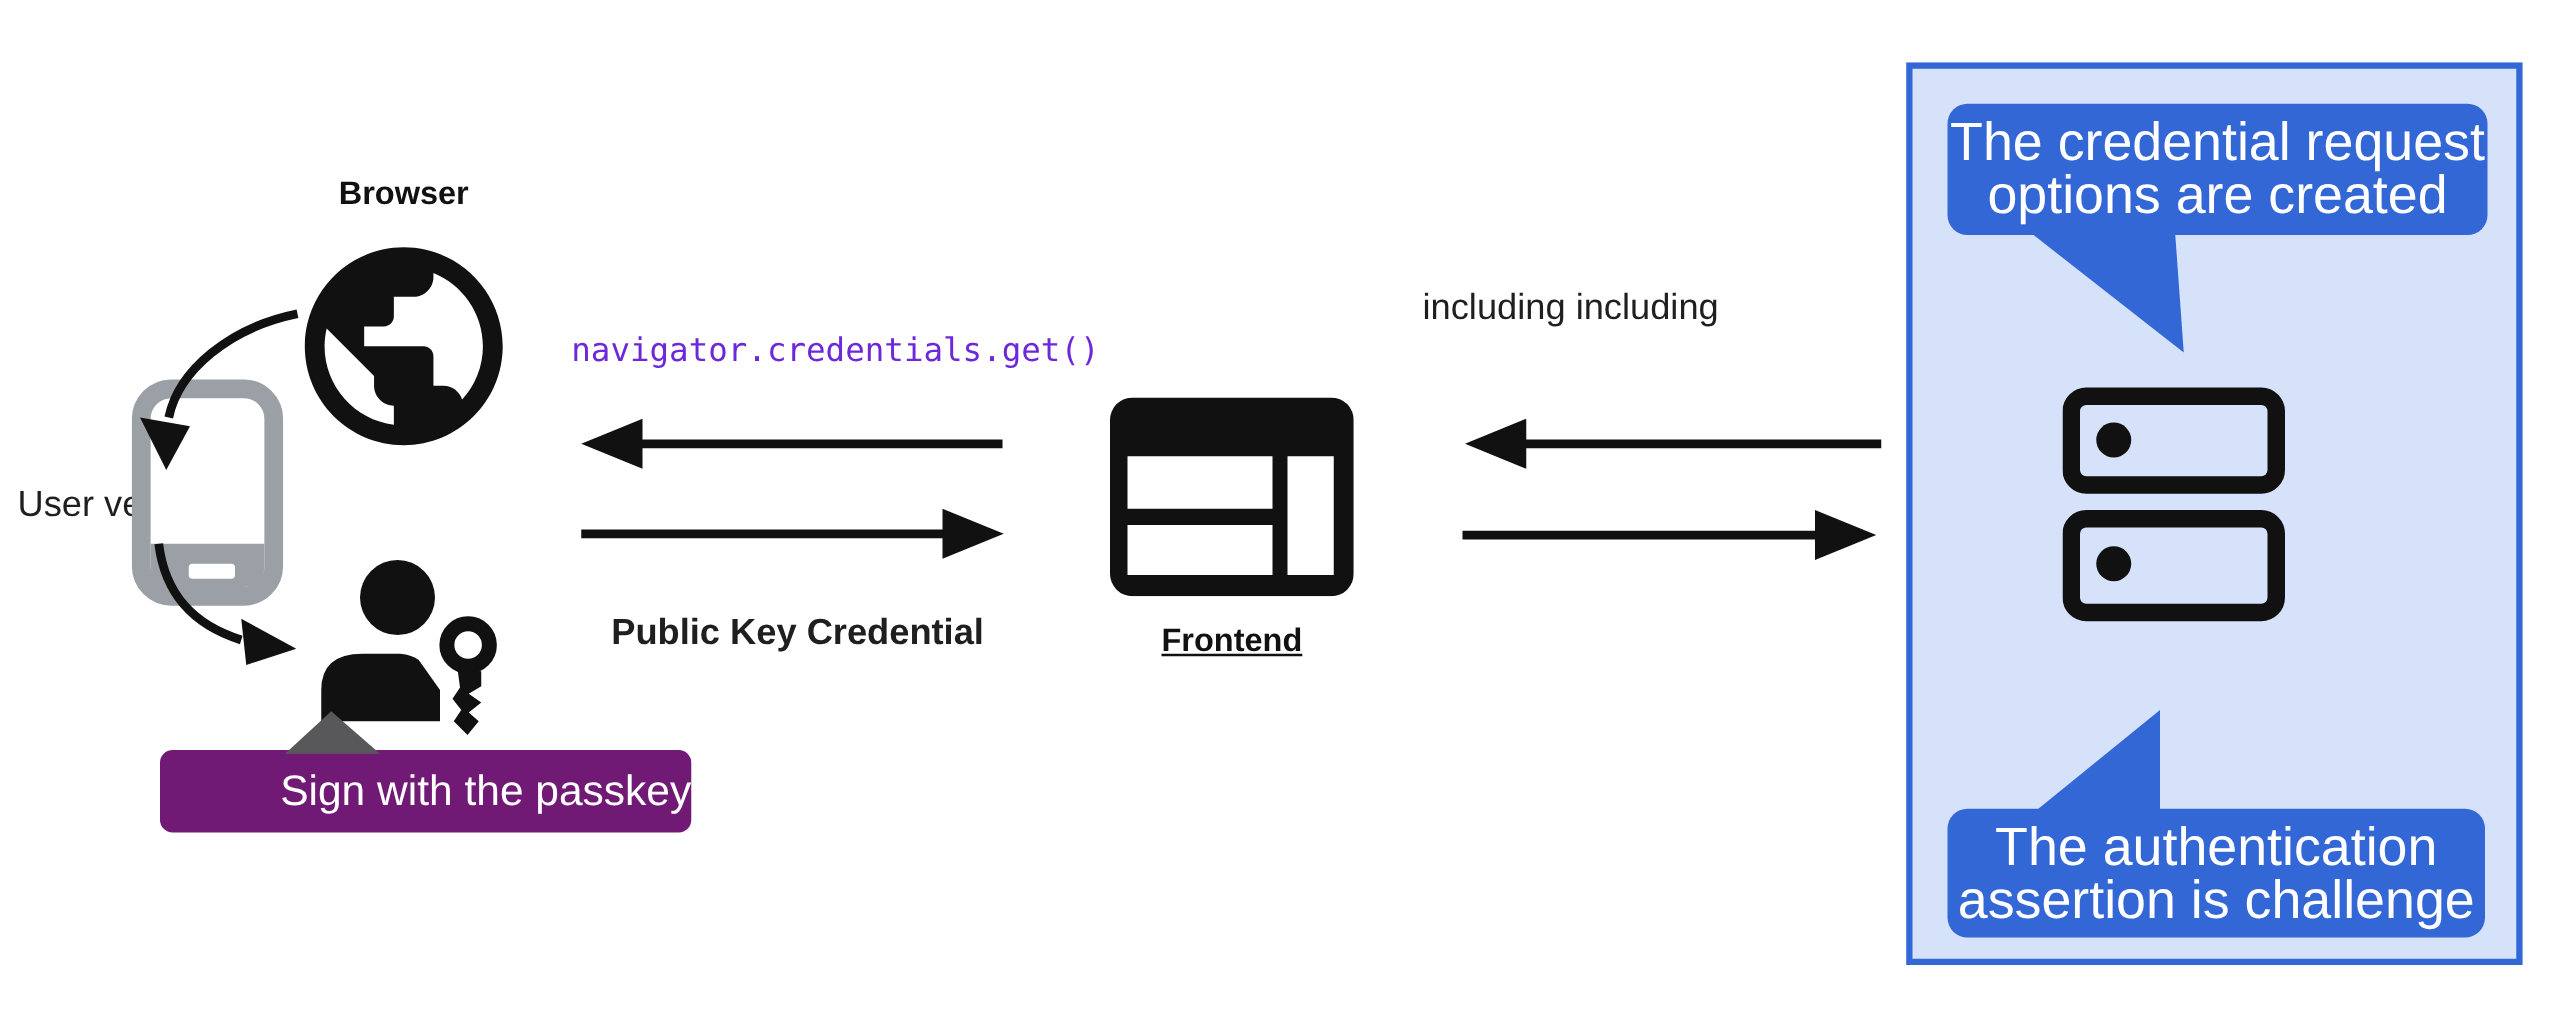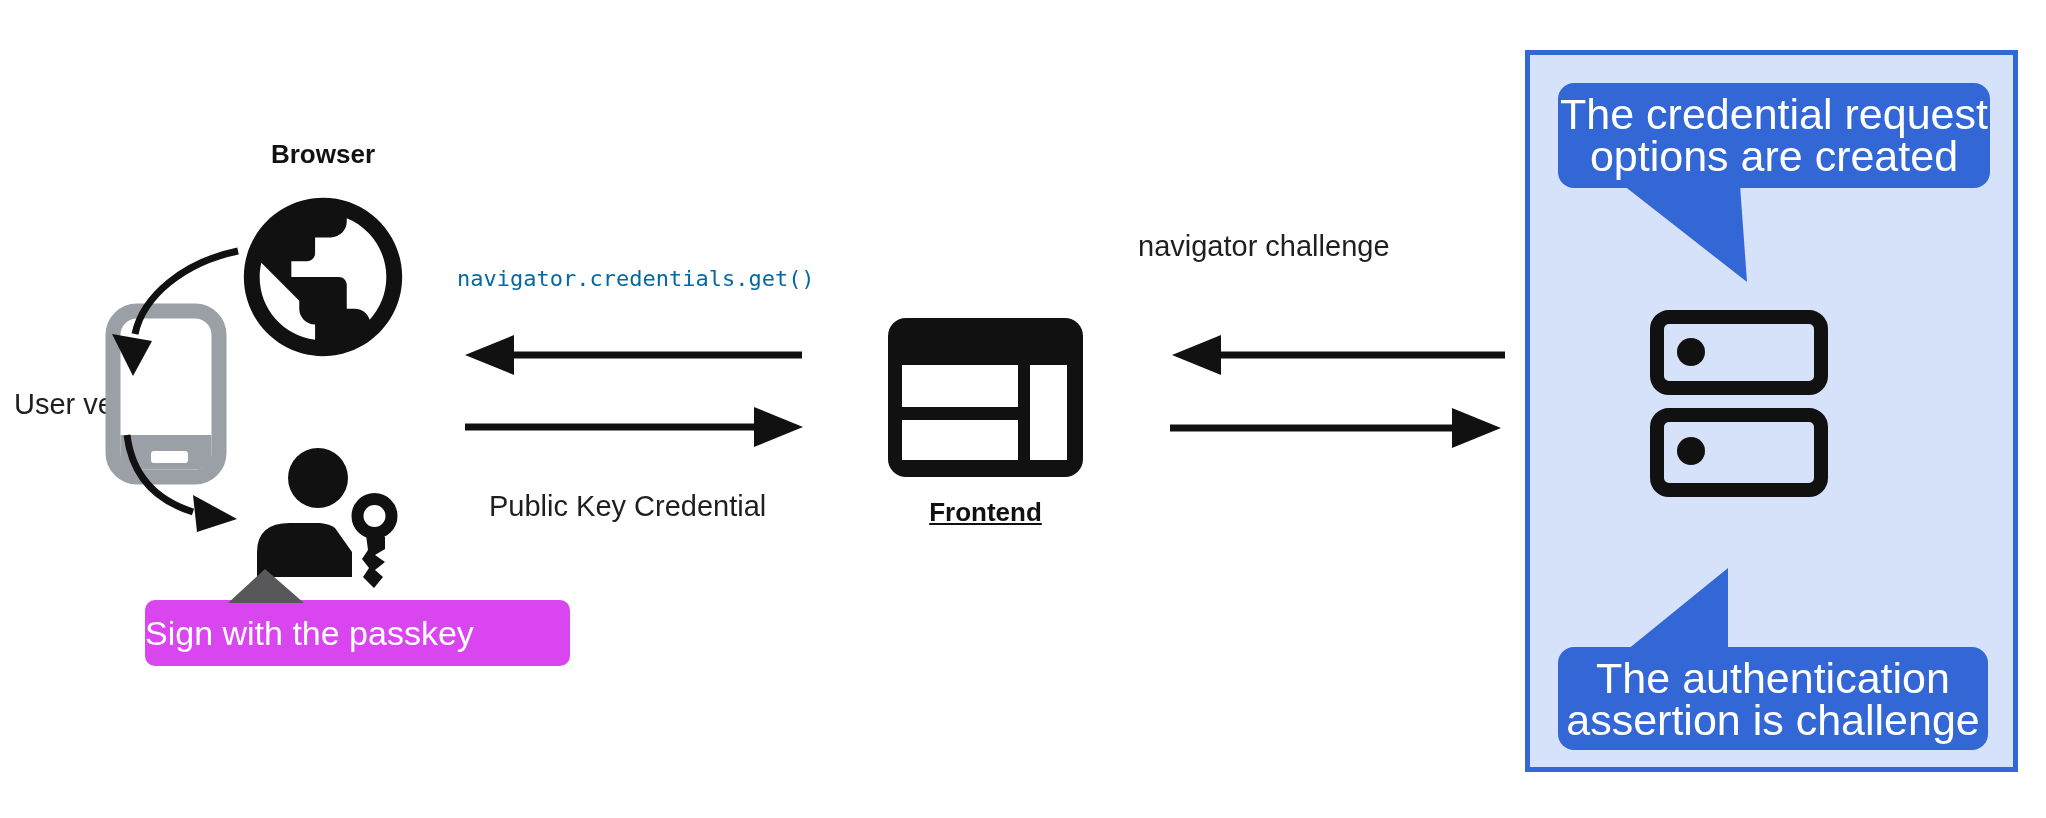--- a/index.html
+++ b/index.html
@@ -3,24 +3,24 @@
 <meta charset="utf-8">
 <style>
   html,body{margin:0;padding:0;background:#ffffff;}
   .canvas{
     position:relative;width:2046px;height:818px;background:#ffffff;overflow:hidden;
     font-family:"Liberation Sans",sans-serif;color:#1f1f1f;
   }
   .abs{position:absolute;}
   .label{font-size:29px;line-height:38px;color:#1f1f1f;white-space:nowrap;}
   .label-bold{font-weight:bold;font-size:26px;color:#111;white-space:nowrap;text-align:center;}
-  .code{font-family:"DejaVu Sans Mono","Liberation Mono",monospace;font-size:22px;color:#0369a1;white-space:nowrap;}
+  .code{font-family:"DejaVu Sans Mono","Liberation Mono",monospace;font-size:26px;color:#6d28d9;white-space:nowrap;}
   .tooltip{
-    left:145px;top:600px;width:425px;height:66px;background:#d946ef;border-radius:10px;
-    color:#fff;font-size:34px;line-height:66px;text-align:left;z-index:10;white-space:nowrap;
+    left:128px;top:600px;width:425px;height:66px;background:#701a75;border-radius:10px;
+    color:#fff;font-size:34px;line-height:66px;text-align:right;z-index:10;white-space:nowrap;
   }
   .panel{
     left:1525px;top:50px;width:493px;height:722px;box-sizing:border-box;
     background:#D6E2FA;border:5px solid #3367D6;z-index:1;
   }
   .bubble{
     background:#3367D6;border-radius:16px;color:#fff;text-align:center;
     font-size:43px;line-height:42px;padding-top:10px;box-sizing:border-box;z-index:10;
   }
   .bubble div{white-space:nowrap;}
@@ -56,33 +56,33 @@
     <g>
       <circle cx="126.5" cy="78" r="17" fill="none" stroke="#111" stroke-width="12"></circle>
       <path fill="#111" d="M118 97 L137 99 L137 111 L127 117 L137 124 L127 132 L135 139 L126 150 L115 139 L121 130 L114 121 L120 112 Z"></path>
     </g>
   </svg>
 
   <div class="abs tooltip">Sign with the passkey</div>
 
   <div class="abs code" style="left:457px;top:266px;">navigator.credentials.get()</div>
 
-  <div class="abs label" style="left:489px;top:487px;">Public Key Credential</div>
+  <div class="abs label" style="left:489px;top:487px;font-weight:bold;">Public Key Credential</div>
 
   <svg class="abs icon-layer" style="left:888px;top:318px;" width="195" height="159" viewBox="0 0 195 159" aria-hidden="true">
     <rect x="0" y="0" width="195" height="159" rx="18" fill="#111"></rect>
     <rect x="14" y="47" width="116" height="42" fill="#ffffff"></rect>
     <rect x="14" y="102" width="116" height="40" fill="#ffffff"></rect>
     <rect x="142" y="47" width="37" height="95" fill="#ffffff"></rect>
   </svg>
 
   <div class="abs label-bold" style="left:888px;top:497px;width:195px;text-decoration:underline;">Frontend</div>
 
   <div class="abs" style="left:1138px;top:227px;">
-    <div class="label">navigator challenge</div>
+    <div class="label">including including</div>
   </div>
 
 
   <div class="abs panel"></div>
 
   <div class="abs bubble bubble-top">
     <div>The credential request</div>
     <div>options are created</div>
   </div>
 

